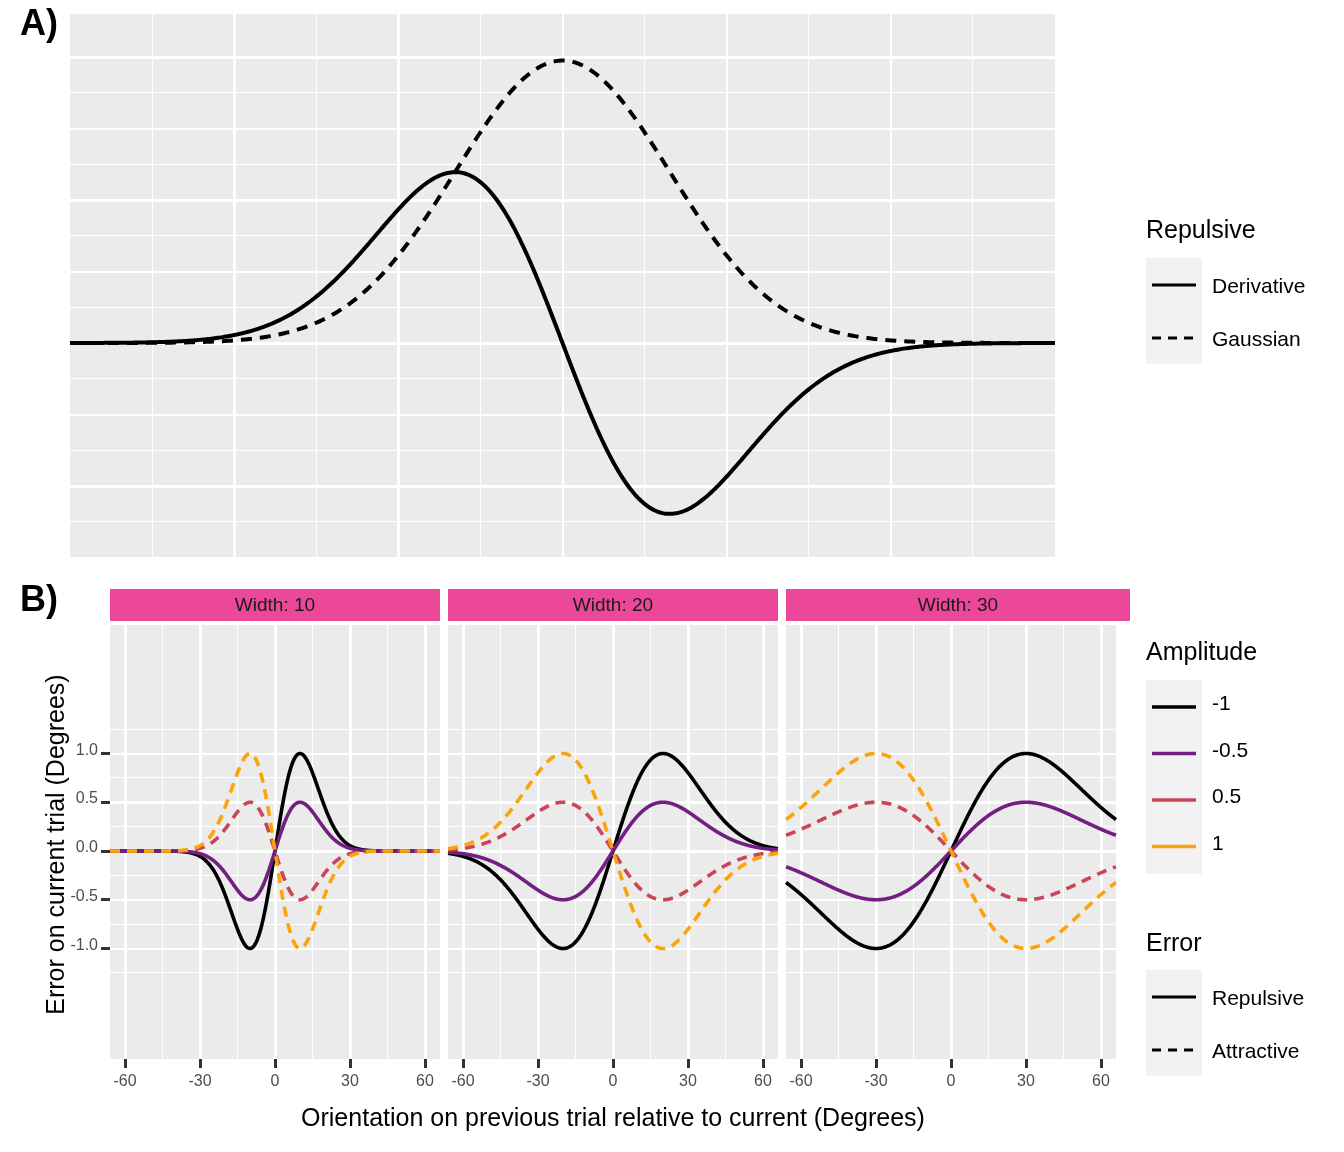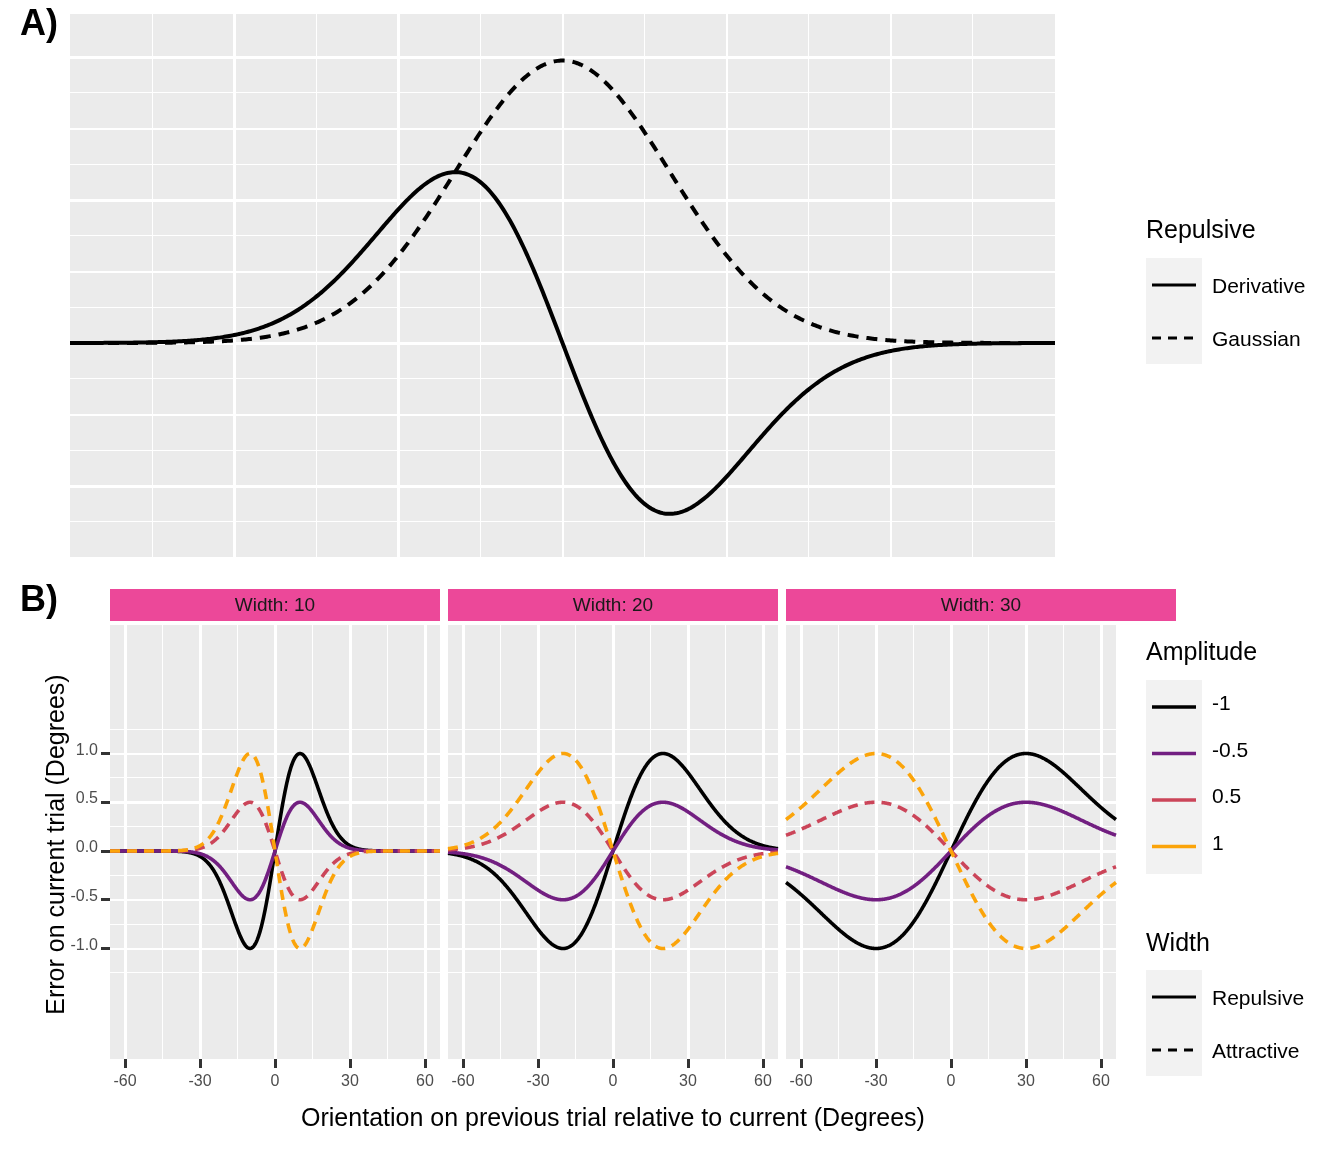--- a/index.html
+++ b/index.html
@@ -52,21 +52,21 @@
   <div class="legend-lbl" style="left:1212px;top:327px;">Gaussian</div>
 
   <div class="panel-tag" style="left:20px;top:578px;">B)</div>
 
   <div class="strip" style="left:110px;top:589px;width:330px;height:32px;">
     <span>Width: 10</span>
   </div>
   <div class="strip" style="left:448px;top:589px;width:330px;height:32px;">
     <span>Width: 20</span>
   </div>
-  <div class="strip" style="left:786px;top:589px;width:390px;height:32px;">
+  <div class="strip" style="left:786px;top:589px;width:344px;height:32px;">
     <span>Width: 30</span>
   </div>
 
   <div class="panel" id="panelB0" style="left:110px;top:625px;width:330px;height:434px;"></div>
   <div class="panel" id="panelB1" style="left:448px;top:625px;width:330px;height:434px;"></div>
   <div class="panel" id="panelB2" style="left:786px;top:625px;width:330px;height:434px;"></div>
 
   <svg id="svgB0" width="330" height="434" style="left:110px;top:625px;z-index:20;">
       <path d="M0.00 226.00 L0.47 226.00 L0.94 226.00 L1.41 226.00 L1.89 226.00 L2.36 226.00 L2.83 226.00 L3.30 226.00 L3.77 226.00 L4.24 226.00 L4.71 226.00 L5.19 226.00 L5.66 226.00 L6.13 226.00 L6.60 226.00 L7.07 226.00 L7.54 226.00 L8.01 226.00 L8.49 226.00 L8.96 226.00 L9.43 226.00 L9.90 226.00 L10.37 226.00 L10.84 226.00 L11.31 226.00 L11.79 226.00 L12.26 226.00 L12.73 226.00 L13.20 226.00 L13.67 226.00 L14.14 226.00 L14.61 226.00 L15.09 226.00 L15.56 226.00 L16.03 226.00 L16.50 226.00 L16.97 226.00 L17.44 226.00 L17.91 226.00 L18.39 226.00 L18.86 226.00 L19.33 226.00 L19.80 226.00 L20.27 226.00 L20.74 226.00 L21.21 226.00 L21.69 226.00 L22.16 226.00 L22.63 226.00 L23.10 226.00 L23.57 226.00 L24.04 226.00 L24.51 226.00 L24.99 226.00 L25.46 226.00 L25.93 226.00 L26.40 226.00 L26.87 226.00 L27.34 226.00 L27.81 226.00 L28.29 226.00 L28.76 226.00 L29.23 226.00 L29.70 226.00 L30.17 226.00 L30.64 226.00 L31.11 226.00 L31.59 226.00 L32.06 226.00 L32.53 226.00 L33.00 226.00 L33.47 226.00 L33.94 226.00 L34.41 226.00 L34.89 226.00 L35.36 226.00 L35.83 226.00 L36.30 226.00 L36.77 226.00 L37.24 226.00 L37.71 226.00 L38.19 226.00 L38.66 226.00 L39.13 226.00 L39.60 226.00 L40.07 226.00 L40.54 226.00 L41.01 226.00 L41.49 226.00 L41.96 226.00 L42.43 226.00 L42.90 226.01 L43.37 226.01 L43.84 226.01 L44.31 226.01 L44.79 226.01 L45.26 226.01 L45.73 226.01 L46.20 226.01 L46.67 226.01 L47.14 226.01 L47.61 226.01 L48.09 226.01 L48.56 226.01 L49.03 226.02 L49.50 226.02 L49.97 226.02 L50.44 226.02 L50.91 226.02 L51.39 226.02 L51.86 226.03 L52.33 226.03 L52.80 226.03 L53.27 226.03 L53.74 226.04 L54.21 226.04 L54.69 226.04 L55.16 226.05 L55.63 226.05 L56.10 226.05 L56.57 226.06 L57.04 226.06 L57.51 226.07 L57.99 226.07 L58.46 226.08 L58.93 226.08 L59.40 226.09 L59.87 226.10 L60.34 226.11 L60.81 226.11 L61.29 226.12 L61.76 226.13 L62.23 226.14 L62.70 226.15 L63.17 226.16 L63.64 226.18 L64.11 226.19 L64.59 226.20 L65.06 226.22 L65.53 226.23 L66.00 226.25 L66.47 226.27 L66.94 226.29 L67.41 226.31 L67.89 226.33 L68.36 226.35 L68.83 226.38 L69.30 226.40 L69.77 226.43 L70.24 226.46 L70.71 226.49 L71.19 226.53 L71.66 226.56 L72.13 226.60 L72.60 226.64 L73.07 226.68 L73.54 226.73 L74.01 226.78 L74.49 226.83 L74.96 226.88 L75.43 226.94 L75.90 227.00 L76.37 227.06 L76.84 227.13 L77.31 227.20 L77.79 227.28 L78.26 227.36 L78.73 227.44 L79.20 227.53 L79.67 227.62 L80.14 227.72 L80.61 227.82 L81.09 227.93 L81.56 228.04 L82.03 228.16 L82.50 228.29 L82.97 228.42 L83.44 228.56 L83.91 228.71 L84.39 228.86 L84.86 229.02 L85.33 229.19 L85.80 229.37 L86.27 229.56 L86.74 229.75 L87.21 229.95 L87.69 230.17 L88.16 230.39 L88.63 230.62 L89.10 230.86 L89.57 231.12 L90.04 231.38 L90.51 231.66 L90.99 231.95 L91.46 232.25 L91.93 232.56 L92.40 232.88 L92.87 233.22 L93.34 233.58 L93.81 233.94 L94.29 234.32 L94.76 234.72 L95.23 235.13 L95.70 235.56 L96.17 236.00 L96.64 236.46 L97.11 236.94 L97.59 237.43 L98.06 237.94 L98.53 238.47 L99.00 239.01 L99.47 239.58 L99.94 240.16 L100.41 240.76 L100.89 241.38 L101.36 242.02 L101.83 242.68 L102.30 243.36 L102.77 244.06 L103.24 244.78 L103.71 245.53 L104.19 246.29 L104.66 247.07 L105.13 247.88 L105.60 248.70 L106.07 249.55 L106.54 250.42 L107.01 251.31 L107.49 252.22 L107.96 253.16 L108.43 254.11 L108.90 255.09 L109.37 256.09 L109.84 257.10 L110.31 258.14 L110.79 259.20 L111.26 260.28 L111.73 261.38 L112.20 262.50 L112.67 263.63 L113.14 264.79 L113.61 265.96 L114.09 267.15 L114.56 268.36 L115.03 269.58 L115.50 270.82 L115.97 272.08 L116.44 273.35 L116.91 274.63 L117.39 275.92 L117.86 277.22 L118.33 278.54 L118.80 279.86 L119.27 281.19 L119.74 282.53 L120.21 283.87 L120.69 285.22 L121.16 286.57 L121.63 287.92 L122.10 289.28 L122.57 290.63 L123.04 291.98 L123.51 293.32 L123.99 294.66 L124.46 295.99 L124.93 297.31 L125.40 298.62 L125.87 299.92 L126.34 301.20 L126.81 302.47 L127.29 303.72 L127.76 304.95 L128.23 306.16 L128.70 307.34 L129.17 308.50 L129.64 309.63 L130.11 310.73 L130.59 311.80 L131.06 312.83 L131.53 313.83 L132.00 314.79 L132.47 315.71 L132.94 316.59 L133.41 317.43 L133.89 318.22 L134.36 318.96 L134.83 319.66 L135.30 320.30 L135.77 320.89 L136.24 321.42 L136.71 321.90 L137.19 322.31 L137.66 322.67 L138.13 322.97 L138.60 323.20 L139.07 323.37 L139.54 323.47 L140.01 323.50 L140.49 323.46 L140.96 323.36 L141.43 323.18 L141.90 322.92 L142.37 322.60 L142.84 322.20 L143.31 321.72 L143.79 321.17 L144.26 320.53 L144.73 319.83 L145.20 319.04 L145.67 318.17 L146.14 317.23 L146.61 316.21 L147.09 315.11 L147.56 313.93 L148.03 312.67 L148.50 311.33 L148.97 309.92 L149.44 308.42 L149.91 306.86 L150.39 305.21 L150.86 303.49 L151.33 301.70 L151.80 299.83 L152.27 297.90 L152.74 295.89 L153.21 293.81 L153.69 291.67 L154.16 289.46 L154.63 287.19 L155.10 284.86 L155.57 282.46 L156.04 280.01 L156.51 277.51 L156.99 274.95 L157.46 272.34 L157.93 269.69 L158.40 266.98 L158.87 264.24 L159.34 261.46 L159.81 258.63 L160.29 255.78 L160.76 252.89 L161.23 249.98 L161.70 247.03 L162.17 244.07 L162.64 241.09 L163.11 238.09 L163.59 235.08 L164.06 232.06 L164.53 229.03 L165.00 226.00 L165.47 222.97 L165.94 219.94 L166.41 216.92 L166.89 213.91 L167.36 210.91 L167.83 207.93 L168.30 204.97 L168.77 202.02 L169.24 199.11 L169.71 196.22 L170.19 193.37 L170.66 190.54 L171.13 187.76 L171.60 185.02 L172.07 182.31 L172.54 179.66 L173.01 177.05 L173.49 174.49 L173.96 171.99 L174.43 169.54 L174.90 167.14 L175.37 164.81 L175.84 162.54 L176.31 160.33 L176.79 158.19 L177.26 156.11 L177.73 154.10 L178.20 152.17 L178.67 150.30 L179.14 148.51 L179.61 146.79 L180.09 145.14 L180.56 143.58 L181.03 142.08 L181.50 140.67 L181.97 139.33 L182.44 138.07 L182.91 136.89 L183.39 135.79 L183.86 134.77 L184.33 133.83 L184.80 132.96 L185.27 132.17 L185.74 131.47 L186.21 130.83 L186.69 130.28 L187.16 129.80 L187.63 129.40 L188.10 129.08 L188.57 128.82 L189.04 128.64 L189.51 128.54 L189.99 128.50 L190.46 128.53 L190.93 128.63 L191.40 128.80 L191.87 129.03 L192.34 129.33 L192.81 129.69 L193.29 130.10 L193.76 130.58 L194.23 131.11 L194.70 131.70 L195.17 132.34 L195.64 133.04 L196.11 133.78 L196.59 134.57 L197.06 135.41 L197.53 136.29 L198.00 137.21 L198.47 138.17 L198.94 139.17 L199.41 140.20 L199.89 141.27 L200.36 142.37 L200.83 143.50 L201.30 144.66 L201.77 145.84 L202.24 147.05 L202.71 148.28 L203.19 149.53 L203.66 150.80 L204.13 152.08 L204.60 153.38 L205.07 154.69 L205.54 156.01 L206.01 157.34 L206.49 158.68 L206.96 160.02 L207.43 161.37 L207.90 162.72 L208.37 164.08 L208.84 165.43 L209.31 166.78 L209.79 168.13 L210.26 169.47 L210.73 170.81 L211.20 172.14 L211.67 173.46 L212.14 174.78 L212.61 176.08 L213.09 177.37 L213.56 178.65 L214.03 179.92 L214.50 181.18 L214.97 182.42 L215.44 183.64 L215.91 184.85 L216.39 186.04 L216.86 187.21 L217.33 188.37 L217.80 189.50 L218.27 190.62 L218.74 191.72 L219.21 192.80 L219.69 193.86 L220.16 194.90 L220.63 195.91 L221.10 196.91 L221.57 197.89 L222.04 198.84 L222.51 199.78 L222.99 200.69 L223.46 201.58 L223.93 202.45 L224.40 203.30 L224.87 204.12 L225.34 204.93 L225.81 205.71 L226.29 206.47 L226.76 207.22 L227.23 207.94 L227.70 208.64 L228.17 209.32 L228.64 209.98 L229.11 210.62 L229.59 211.24 L230.06 211.84 L230.53 212.42 L231.00 212.99 L231.47 213.53 L231.94 214.06 L232.41 214.57 L232.89 215.06 L233.36 215.54 L233.83 216.00 L234.30 216.44 L234.77 216.87 L235.24 217.28 L235.71 217.68 L236.19 218.06 L236.66 218.42 L237.13 218.78 L237.60 219.12 L238.07 219.44 L238.54 219.75 L239.01 220.05 L239.49 220.34 L239.96 220.62 L240.43 220.88 L240.90 221.14 L241.37 221.38 L241.84 221.61 L242.31 221.83 L242.79 222.05 L243.26 222.25 L243.73 222.44 L244.20 222.63 L244.67 222.81 L245.14 222.98 L245.61 223.14 L246.09 223.29 L246.56 223.44 L247.03 223.58 L247.50 223.71 L247.97 223.84 L248.44 223.96 L248.91 224.07 L249.39 224.18 L249.86 224.28 L250.33 224.38 L250.80 224.47 L251.27 224.56 L251.74 224.64 L252.21 224.72 L252.69 224.80 L253.16 224.87 L253.63 224.94 L254.10 225.00 L254.57 225.06 L255.04 225.12 L255.51 225.17 L255.99 225.22 L256.46 225.27 L256.93 225.32 L257.40 225.36 L257.87 225.40 L258.34 225.44 L258.81 225.47 L259.29 225.51 L259.76 225.54 L260.23 225.57 L260.70 225.60 L261.17 225.62 L261.64 225.65 L262.11 225.67 L262.59 225.69 L263.06 225.71 L263.53 225.73 L264.00 225.75 L264.47 225.77 L264.94 225.78 L265.41 225.80 L265.89 225.81 L266.36 225.82 L266.83 225.84 L267.30 225.85 L267.77 225.86 L268.24 225.87 L268.71 225.88 L269.19 225.89 L269.66 225.89 L270.13 225.90 L270.60 225.91 L271.07 225.92 L271.54 225.92 L272.01 225.93 L272.49 225.93 L272.96 225.94 L273.43 225.94 L273.90 225.95 L274.37 225.95 L274.84 225.95 L275.31 225.96 L275.79 225.96 L276.26 225.96 L276.73 225.97 L277.20 225.97 L277.67 225.97 L278.14 225.97 L278.61 225.98 L279.09 225.98 L279.56 225.98 L280.03 225.98 L280.50 225.98 L280.97 225.98 L281.44 225.99 L281.91 225.99 L282.39 225.99 L282.86 225.99 L283.33 225.99 L283.80 225.99 L284.27 225.99 L284.74 225.99 L285.21 225.99 L285.69 225.99 L286.16 225.99 L286.63 225.99 L287.10 225.99 L287.57 226.00 L288.04 226.00 L288.51 226.00 L288.99 226.00 L289.46 226.00 L289.93 226.00 L290.40 226.00 L290.87 226.00 L291.34 226.00 L291.81 226.00 L292.29 226.00 L292.76 226.00 L293.23 226.00 L293.70 226.00 L294.17 226.00 L294.64 226.00 L295.11 226.00 L295.59 226.00 L296.06 226.00 L296.53 226.00 L297.00 226.00 L297.47 226.00 L297.94 226.00 L298.41 226.00 L298.89 226.00 L299.36 226.00 L299.83 226.00 L300.30 226.00 L300.77 226.00 L301.24 226.00 L301.71 226.00 L302.19 226.00 L302.66 226.00 L303.13 226.00 L303.60 226.00 L304.07 226.00 L304.54 226.00 L305.01 226.00 L305.49 226.00 L305.96 226.00 L306.43 226.00 L306.90 226.00 L307.37 226.00 L307.84 226.00 L308.31 226.00 L308.79 226.00 L309.26 226.00 L309.73 226.00 L310.20 226.00 L310.67 226.00 L311.14 226.00 L311.61 226.00 L312.09 226.00 L312.56 226.00 L313.03 226.00 L313.50 226.00 L313.97 226.00 L314.44 226.00 L314.91 226.00 L315.39 226.00 L315.86 226.00 L316.33 226.00 L316.80 226.00 L317.27 226.00 L317.74 226.00 L318.21 226.00 L318.69 226.00 L319.16 226.00 L319.63 226.00 L320.10 226.00 L320.57 226.00 L321.04 226.00 L321.51 226.00 L321.99 226.00 L322.46 226.00 L322.93 226.00 L323.40 226.00 L323.87 226.00 L324.34 226.00 L324.81 226.00 L325.29 226.00 L325.76 226.00 L326.23 226.00 L326.70 226.00 L327.17 226.00 L327.64 226.00 L328.11 226.00 L328.59 226.00 L329.06 226.00 L329.53 226.00 L330.00 226.00" class="curve" stroke="#000000" stroke-width="3.6"></path>
       <path d="M0.00 226.00 L0.47 226.00 L0.94 226.00 L1.41 226.00 L1.89 226.00 L2.36 226.00 L2.83 226.00 L3.30 226.00 L3.77 226.00 L4.24 226.00 L4.71 226.00 L5.19 226.00 L5.66 226.00 L6.13 226.00 L6.60 226.00 L7.07 226.00 L7.54 226.00 L8.01 226.00 L8.49 226.00 L8.96 226.00 L9.43 226.00 L9.90 226.00 L10.37 226.00 L10.84 226.00 L11.31 226.00 L11.79 226.00 L12.26 226.00 L12.73 226.00 L13.20 226.00 L13.67 226.00 L14.14 226.00 L14.61 226.00 L15.09 226.00 L15.56 226.00 L16.03 226.00 L16.50 226.00 L16.97 226.00 L17.44 226.00 L17.91 226.00 L18.39 226.00 L18.86 226.00 L19.33 226.00 L19.80 226.00 L20.27 226.00 L20.74 226.00 L21.21 226.00 L21.69 226.00 L22.16 226.00 L22.63 226.00 L23.10 226.00 L23.57 226.00 L24.04 226.00 L24.51 226.00 L24.99 226.00 L25.46 226.00 L25.93 226.00 L26.40 226.00 L26.87 226.00 L27.34 226.00 L27.81 226.00 L28.29 226.00 L28.76 226.00 L29.23 226.00 L29.70 226.00 L30.17 226.00 L30.64 226.00 L31.11 226.00 L31.59 226.00 L32.06 226.00 L32.53 226.00 L33.00 226.00 L33.47 226.00 L33.94 226.00 L34.41 226.00 L34.89 226.00 L35.36 226.00 L35.83 226.00 L36.30 226.00 L36.77 226.00 L37.24 226.00 L37.71 226.00 L38.19 226.00 L38.66 226.00 L39.13 226.00 L39.60 226.00 L40.07 226.00 L40.54 226.00 L41.01 226.00 L41.49 226.00 L41.96 226.00 L42.43 226.00 L42.90 226.00 L43.37 226.00 L43.84 226.00 L44.31 226.00 L44.79 226.00 L45.26 226.00 L45.73 226.00 L46.20 226.00 L46.67 226.01 L47.14 226.01 L47.61 226.01 L48.09 226.01 L48.56 226.01 L49.03 226.01 L49.50 226.01 L49.97 226.01 L50.44 226.01 L50.91 226.01 L51.39 226.01 L51.86 226.01 L52.33 226.01 L52.80 226.02 L53.27 226.02 L53.74 226.02 L54.21 226.02 L54.69 226.02 L55.16 226.02 L55.63 226.02 L56.10 226.03 L56.57 226.03 L57.04 226.03 L57.51 226.03 L57.99 226.04 L58.46 226.04 L58.93 226.04 L59.40 226.05 L59.87 226.05 L60.34 226.05 L60.81 226.06 L61.29 226.06 L61.76 226.07 L62.23 226.07 L62.70 226.08 L63.17 226.08 L63.64 226.09 L64.11 226.09 L64.59 226.10 L65.06 226.11 L65.53 226.12 L66.00 226.13 L66.47 226.13 L66.94 226.14 L67.41 226.15 L67.89 226.17 L68.36 226.18 L68.83 226.19 L69.30 226.20 L69.77 226.22 L70.24 226.23 L70.71 226.25 L71.19 226.26 L71.66 226.28 L72.13 226.30 L72.60 226.32 L73.07 226.34 L73.54 226.37 L74.01 226.39 L74.49 226.41 L74.96 226.44 L75.43 226.47 L75.90 226.50 L76.37 226.53 L76.84 226.57 L77.31 226.60 L77.79 226.64 L78.26 226.68 L78.73 226.72 L79.20 226.76 L79.67 226.81 L80.14 226.86 L80.61 226.91 L81.09 226.96 L81.56 227.02 L82.03 227.08 L82.50 227.15 L82.97 227.21 L83.44 227.28 L83.91 227.35 L84.39 227.43 L84.86 227.51 L85.33 227.60 L85.80 227.68 L86.27 227.78 L86.74 227.87 L87.21 227.98 L87.69 228.08 L88.16 228.19 L88.63 228.31 L89.10 228.43 L89.57 228.56 L90.04 228.69 L90.51 228.83 L90.99 228.97 L91.46 229.12 L91.93 229.28 L92.40 229.44 L92.87 229.61 L93.34 229.79 L93.81 229.97 L94.29 230.16 L94.76 230.36 L95.23 230.57 L95.70 230.78 L96.17 231.00 L96.64 231.23 L97.11 231.47 L97.59 231.71 L98.06 231.97 L98.53 232.23 L99.00 232.51 L99.47 232.79 L99.94 233.08 L100.41 233.38 L100.89 233.69 L101.36 234.01 L101.83 234.34 L102.30 234.68 L102.77 235.03 L103.24 235.39 L103.71 235.76 L104.19 236.14 L104.66 236.54 L105.13 236.94 L105.60 237.35 L106.07 237.78 L106.54 238.21 L107.01 238.66 L107.49 239.11 L107.96 239.58 L108.43 240.06 L108.90 240.54 L109.37 241.04 L109.84 241.55 L110.31 242.07 L110.79 242.60 L111.26 243.14 L111.73 243.69 L112.20 244.25 L112.67 244.82 L113.14 245.39 L113.61 245.98 L114.09 246.58 L114.56 247.18 L115.03 247.79 L115.50 248.41 L115.97 249.04 L116.44 249.67 L116.91 250.31 L117.39 250.96 L117.86 251.61 L118.33 252.27 L118.80 252.93 L119.27 253.60 L119.74 254.26 L120.21 254.94 L120.69 255.61 L121.16 256.29 L121.63 256.96 L122.10 257.64 L122.57 258.31 L123.04 258.99 L123.51 259.66 L123.99 260.33 L124.46 261.00 L124.93 261.66 L125.40 262.31 L125.87 262.96 L126.34 263.60 L126.81 264.24 L127.29 264.86 L127.76 265.47 L128.23 266.08 L128.70 266.67 L129.17 267.25 L129.64 267.81 L130.11 268.36 L130.59 268.90 L131.06 269.42 L131.53 269.91 L132.00 270.40 L132.47 270.86 L132.94 271.30 L133.41 271.71 L133.89 272.11 L134.36 272.48 L134.83 272.83 L135.30 273.15 L135.77 273.44 L136.24 273.71 L136.71 273.95 L137.19 274.16 L137.66 274.34 L138.13 274.48 L138.60 274.60 L139.07 274.68 L139.54 274.73 L140.01 274.75 L140.49 274.73 L140.96 274.68 L141.43 274.59 L141.90 274.46 L142.37 274.30 L142.84 274.10 L143.31 273.86 L143.79 273.58 L144.26 273.27 L144.73 272.91 L145.20 272.52 L145.67 272.09 L146.14 271.62 L146.61 271.10 L147.09 270.55 L147.56 269.96 L148.03 269.33 L148.50 268.67 L148.97 267.96 L149.44 267.21 L149.91 266.43 L150.39 265.61 L150.86 264.75 L151.33 263.85 L151.80 262.92 L152.27 261.95 L152.74 260.94 L153.21 259.91 L153.69 258.83 L154.16 257.73 L154.63 256.59 L155.10 255.43 L155.57 254.23 L156.04 253.01 L156.51 251.75 L156.99 250.48 L157.46 249.17 L157.93 247.84 L158.40 246.49 L158.87 245.12 L159.34 243.73 L159.81 242.32 L160.29 240.89 L160.76 239.45 L161.23 237.99 L161.70 236.52 L162.17 235.04 L162.64 233.54 L163.11 232.05 L163.59 230.54 L164.06 229.03 L164.53 227.52 L165.00 226.00 L165.47 224.48 L165.94 222.97 L166.41 221.46 L166.89 219.95 L167.36 218.46 L167.83 216.96 L168.30 215.48 L168.77 214.01 L169.24 212.55 L169.71 211.11 L170.19 209.68 L170.66 208.27 L171.13 206.88 L171.60 205.51 L172.07 204.16 L172.54 202.83 L173.01 201.52 L173.49 200.25 L173.96 198.99 L174.43 197.77 L174.90 196.57 L175.37 195.41 L175.84 194.27 L176.31 193.17 L176.79 192.09 L177.26 191.06 L177.73 190.05 L178.20 189.08 L178.67 188.15 L179.14 187.25 L179.61 186.39 L180.09 185.57 L180.56 184.79 L181.03 184.04 L181.50 183.33 L181.97 182.67 L182.44 182.04 L182.91 181.45 L183.39 180.90 L183.86 180.38 L184.33 179.91 L184.80 179.48 L185.27 179.09 L185.74 178.73 L186.21 178.42 L186.69 178.14 L187.16 177.90 L187.63 177.70 L188.10 177.54 L188.57 177.41 L189.04 177.32 L189.51 177.27 L189.99 177.25 L190.46 177.27 L190.93 177.32 L191.40 177.40 L191.87 177.52 L192.34 177.66 L192.81 177.84 L193.29 178.05 L193.76 178.29 L194.23 178.56 L194.70 178.85 L195.17 179.17 L195.64 179.52 L196.11 179.89 L196.59 180.29 L197.06 180.70 L197.53 181.14 L198.00 181.60 L198.47 182.09 L198.94 182.58 L199.41 183.10 L199.89 183.64 L200.36 184.19 L200.83 184.75 L201.30 185.33 L201.77 185.92 L202.24 186.53 L202.71 187.14 L203.19 187.76 L203.66 188.40 L204.13 189.04 L204.60 189.69 L205.07 190.34 L205.54 191.00 L206.01 191.67 L206.49 192.34 L206.96 193.01 L207.43 193.69 L207.90 194.36 L208.37 195.04 L208.84 195.71 L209.31 196.39 L209.79 197.06 L210.26 197.74 L210.73 198.40 L211.20 199.07 L211.67 199.73 L212.14 200.39 L212.61 201.04 L213.09 201.69 L213.56 202.33 L214.03 202.96 L214.50 203.59 L214.97 204.21 L215.44 204.82 L215.91 205.42 L216.39 206.02 L216.86 206.61 L217.33 207.18 L217.80 207.75 L218.27 208.31 L218.74 208.86 L219.21 209.40 L219.69 209.93 L220.16 210.45 L220.63 210.96 L221.10 211.46 L221.57 211.94 L222.04 212.42 L222.51 212.89 L222.99 213.34 L223.46 213.79 L223.93 214.22 L224.40 214.65 L224.87 215.06 L225.34 215.46 L225.81 215.86 L226.29 216.24 L226.76 216.61 L227.23 216.97 L227.70 217.32 L228.17 217.66 L228.64 217.99 L229.11 218.31 L229.59 218.62 L230.06 218.92 L230.53 219.21 L231.00 219.49 L231.47 219.77 L231.94 220.03 L232.41 220.29 L232.89 220.53 L233.36 220.77 L233.83 221.00 L234.30 221.22 L234.77 221.43 L235.24 221.64 L235.71 221.84 L236.19 222.03 L236.66 222.21 L237.13 222.39 L237.60 222.56 L238.07 222.72 L238.54 222.88 L239.01 223.03 L239.49 223.17 L239.96 223.31 L240.43 223.44 L240.90 223.57 L241.37 223.69 L241.84 223.81 L242.31 223.92 L242.79 224.02 L243.26 224.13 L243.73 224.22 L244.20 224.32 L244.67 224.40 L245.14 224.49 L245.61 224.57 L246.09 224.65 L246.56 224.72 L247.03 224.79 L247.50 224.85 L247.97 224.92 L248.44 224.98 L248.91 225.04 L249.39 225.09 L249.86 225.14 L250.33 225.19 L250.80 225.24 L251.27 225.28 L251.74 225.32 L252.21 225.36 L252.69 225.40 L253.16 225.43 L253.63 225.47 L254.10 225.50 L254.57 225.53 L255.04 225.56 L255.51 225.59 L255.99 225.61 L256.46 225.63 L256.93 225.66 L257.40 225.68 L257.87 225.70 L258.34 225.72 L258.81 225.74 L259.29 225.75 L259.76 225.77 L260.23 225.78 L260.70 225.80 L261.17 225.81 L261.64 225.82 L262.11 225.83 L262.59 225.85 L263.06 225.86 L263.53 225.87 L264.00 225.87 L264.47 225.88 L264.94 225.89 L265.41 225.90 L265.89 225.91 L266.36 225.91 L266.83 225.92 L267.30 225.92 L267.77 225.93 L268.24 225.93 L268.71 225.94 L269.19 225.94 L269.66 225.95 L270.13 225.95 L270.60 225.95 L271.07 225.96 L271.54 225.96 L272.01 225.96 L272.49 225.97 L272.96 225.97 L273.43 225.97 L273.90 225.97 L274.37 225.98 L274.84 225.98 L275.31 225.98 L275.79 225.98 L276.26 225.98 L276.73 225.98 L277.20 225.98 L277.67 225.99 L278.14 225.99 L278.61 225.99 L279.09 225.99 L279.56 225.99 L280.03 225.99 L280.50 225.99 L280.97 225.99 L281.44 225.99 L281.91 225.99 L282.39 225.99 L282.86 225.99 L283.33 225.99 L283.80 226.00 L284.27 226.00 L284.74 226.00 L285.21 226.00 L285.69 226.00 L286.16 226.00 L286.63 226.00 L287.10 226.00 L287.57 226.00 L288.04 226.00 L288.51 226.00 L288.99 226.00 L289.46 226.00 L289.93 226.00 L290.40 226.00 L290.87 226.00 L291.34 226.00 L291.81 226.00 L292.29 226.00 L292.76 226.00 L293.23 226.00 L293.70 226.00 L294.17 226.00 L294.64 226.00 L295.11 226.00 L295.59 226.00 L296.06 226.00 L296.53 226.00 L297.00 226.00 L297.47 226.00 L297.94 226.00 L298.41 226.00 L298.89 226.00 L299.36 226.00 L299.83 226.00 L300.30 226.00 L300.77 226.00 L301.24 226.00 L301.71 226.00 L302.19 226.00 L302.66 226.00 L303.13 226.00 L303.60 226.00 L304.07 226.00 L304.54 226.00 L305.01 226.00 L305.49 226.00 L305.96 226.00 L306.43 226.00 L306.90 226.00 L307.37 226.00 L307.84 226.00 L308.31 226.00 L308.79 226.00 L309.26 226.00 L309.73 226.00 L310.20 226.00 L310.67 226.00 L311.14 226.00 L311.61 226.00 L312.09 226.00 L312.56 226.00 L313.03 226.00 L313.50 226.00 L313.97 226.00 L314.44 226.00 L314.91 226.00 L315.39 226.00 L315.86 226.00 L316.33 226.00 L316.80 226.00 L317.27 226.00 L317.74 226.00 L318.21 226.00 L318.69 226.00 L319.16 226.00 L319.63 226.00 L320.10 226.00 L320.57 226.00 L321.04 226.00 L321.51 226.00 L321.99 226.00 L322.46 226.00 L322.93 226.00 L323.40 226.00 L323.87 226.00 L324.34 226.00 L324.81 226.00 L325.29 226.00 L325.76 226.00 L326.23 226.00 L326.70 226.00 L327.17 226.00 L327.64 226.00 L328.11 226.00 L328.59 226.00 L329.06 226.00 L329.53 226.00 L330.00 226.00" class="curve" stroke="#721F81" stroke-width="3.6"></path>
@@ -148,21 +148,21 @@
       <line x1="6" x2="50" y1="120" y2="120" stroke="#CB4559" stroke-width="3.6"></line>
       <line x1="6" x2="50" y1="166.5" y2="166.5" stroke="#FBA40A" stroke-width="3.6"></line>
     </svg>
   <div id="legAmpLabels">
       <div class="legend-lbl" style="left:1212px;top:691px;">-1</div>
       <div class="legend-lbl" style="left:1212px;top:737.5px;">-0.5</div>
       <div class="legend-lbl" style="left:1212px;top:784px;">0.5</div>
       <div class="legend-lbl" style="left:1212px;top:830.5px;">1</div>
     </div>
 
-  <div class="legend-title" style="left:1146px;top:928px;">Width</div>
+  <div class="legend-title" style="left:1146px;top:928px;">Error</div>
   <div class="legend-key" style="left:1146px;top:970px;width:56px;height:106px;"></div>
   <svg width="56" height="106" style="left:1146px;top:970px;z-index:25;">
     <line x1="6" y1="27" x2="50" y2="27" stroke="#000000" stroke-width="3.2"></line>
     <line x1="6" y1="80" x2="50" y2="80" stroke="#000000" stroke-width="3.2" stroke-dasharray="9,7"></line>
   </svg>
   <div class="legend-lbl" style="left:1212px;top:986px;">Repulsive</div>
   <div class="legend-lbl" style="left:1212px;top:1039px;">Attractive</div>
 
 <div class="gridmin" style="left:151.58333333333331px;top:14px;width:1px;height:543px;"></div>
     <div class="gridmin" style="left:315.75px;top:14px;width:1px;height:543px;"></div>

